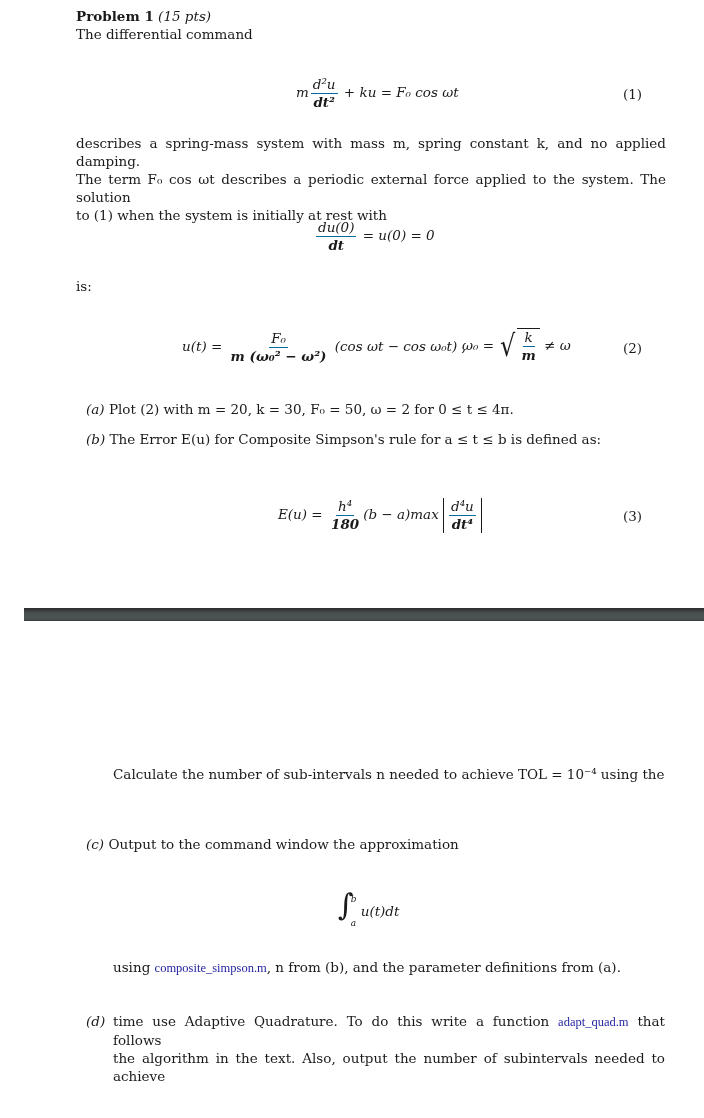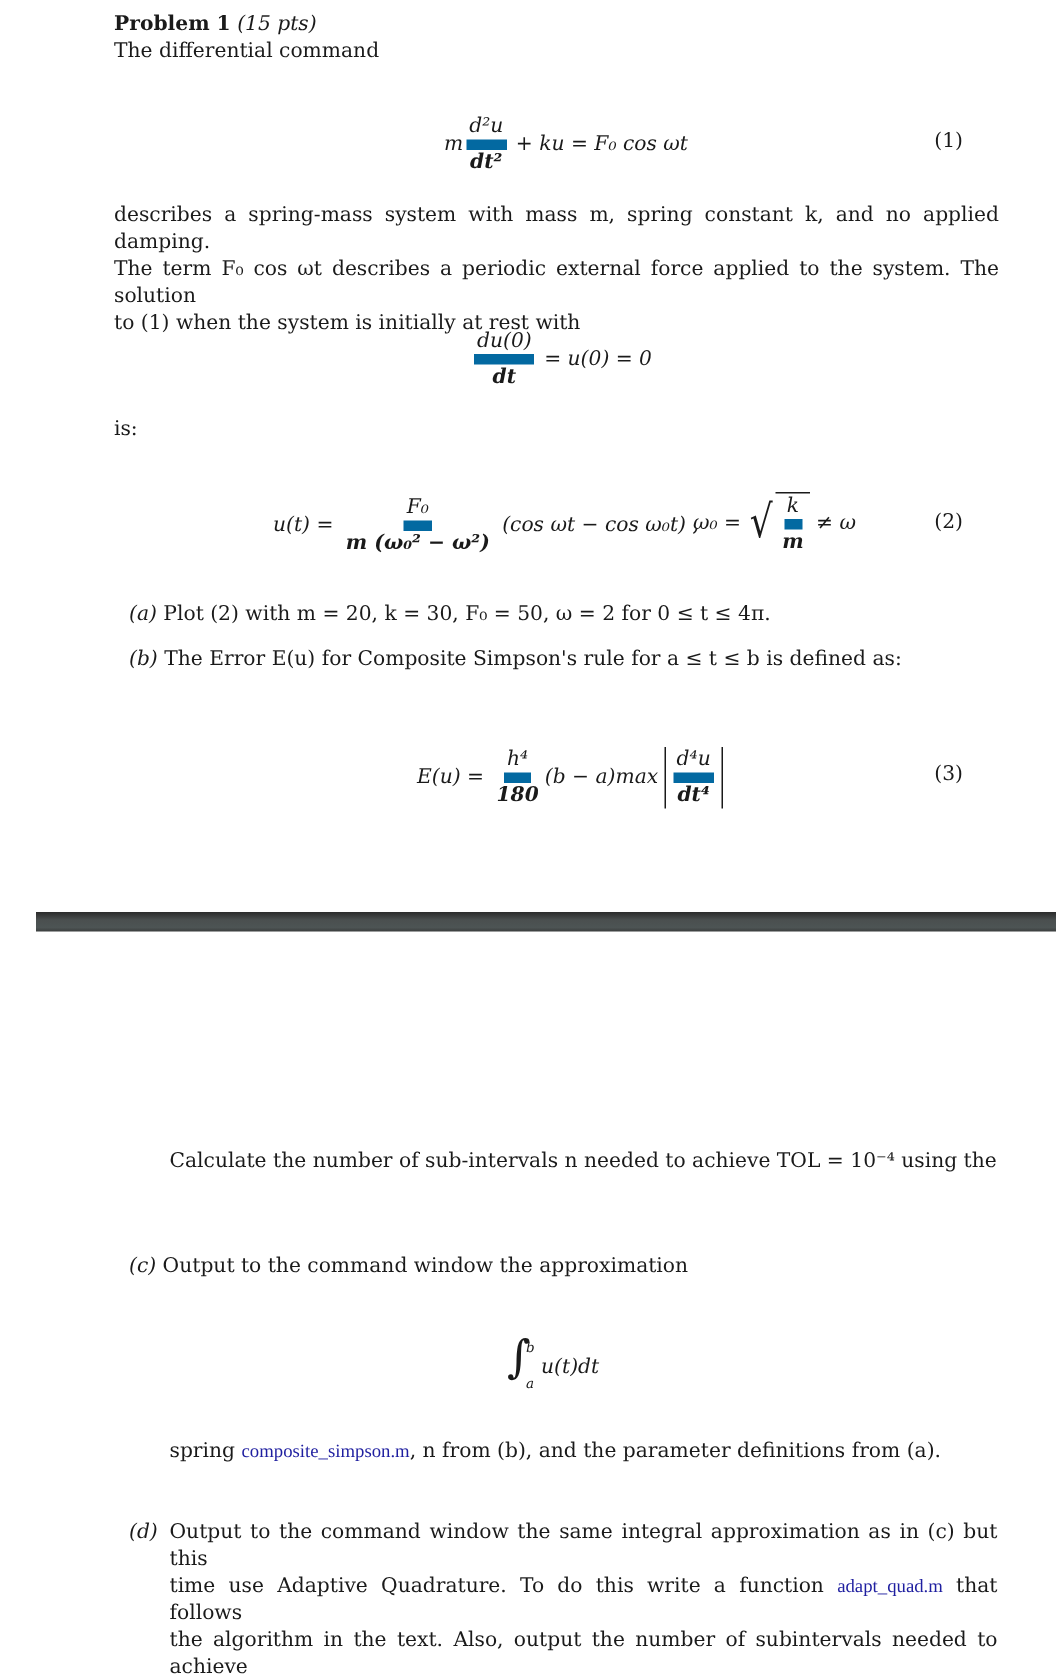--- a/index.html
+++ b/index.html
@@ -8,21 +8,21 @@
     font-family: "DejaVu Serif", "Liberation Serif", serif; color: #1a1a1a;
     font-size: 13.5px;
   }
   .abs { position: absolute; margin-left: 24px; }
   .it { font-style: italic; }
   .b { font-weight: bold; }
   .line { white-space: nowrap; line-height: 18px; }
   .para { line-height: 18px; text-align: justify; }
   .eqnum { position: absolute; right: 62px; }
   .frac { display: inline-flex; flex-direction: column; align-items: center; vertical-align: middle; margin: 0 2px; }
-  .frac .num { border-bottom: 7px solid #0369a1; padding: 0 2px; line-height: 17px; }
+  .frac .num { border-bottom: 1px solid #0369a1; padding: 0 2px; line-height: 17px; }
   .frac .den { padding: 0 2px; line-height: 17px; font-weight: bold; }
   .code { font-family: Liberation Serif, serif; color: #1f1fa0; font-size: 12.5px; }
   .sep {
     left: 0; top: 608px; width: 704px; height: 13px;
     background: linear-gradient(#2b2b2b, #4a4f4f 40%, #4d5454 80%, #3a3d3d);
   }
   .sqrt { display: inline-flex; align-items: center; vertical-align: middle; }
   .sqrt .rad { font-size: 30px; line-height: 30px; transform: scaleX(0.8); }
   .sqrt .under { border-top: 1px solid #1a1a1a; }
   .bars { display:inline-block; border-left: 1px solid #1a1a1a; border-right: 1px solid #1a1a1a; padding: 0 3px; vertical-align: middle; }
@@ -118,23 +118,22 @@
   <span>Output to the command window the approximation</span>
 </div>
 <div class="abs it" style="left:314px; top:887px; white-space:nowrap;">
   <span class="integral">∫</span><span class="limits">
       <span>b</span>
       <span>a</span>
     </span>
   <span style="vertical-align: middle;">u(t)dt</span>
 </div>
 <div class="abs line" style="left:89px; top:958px;">
-  <span>spring</span>
+  <span>using</span>
   <span class="code">composite_simpson.m</span><span>, n from (b), and the parameter definitions from (a).</span>
 </div>
 
 <div class="abs line it" style="left:62px; top:1012px;">(d)</div>
 <div class="abs para" style="left:89px; top:1012px; width:552px;">
-  <div>Output to the command window the same integral approximation as in (c) but this</div>
   <div><span>time use Adaptive Quadrature. To do this write a function</span> <span class="code">adapt_quad.m</span> <span>that follows</span></div>
   <div>the algorithm in the text.  Also, output the number of subintervals needed to achieve</div>
 
 </div>
 
 </body></html>

